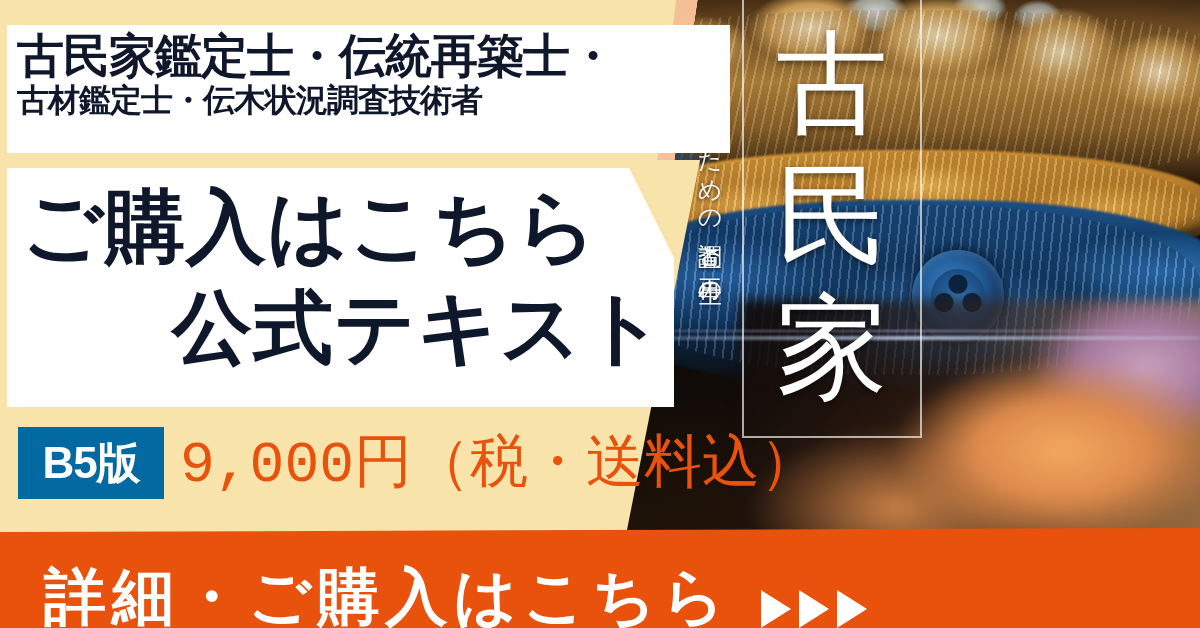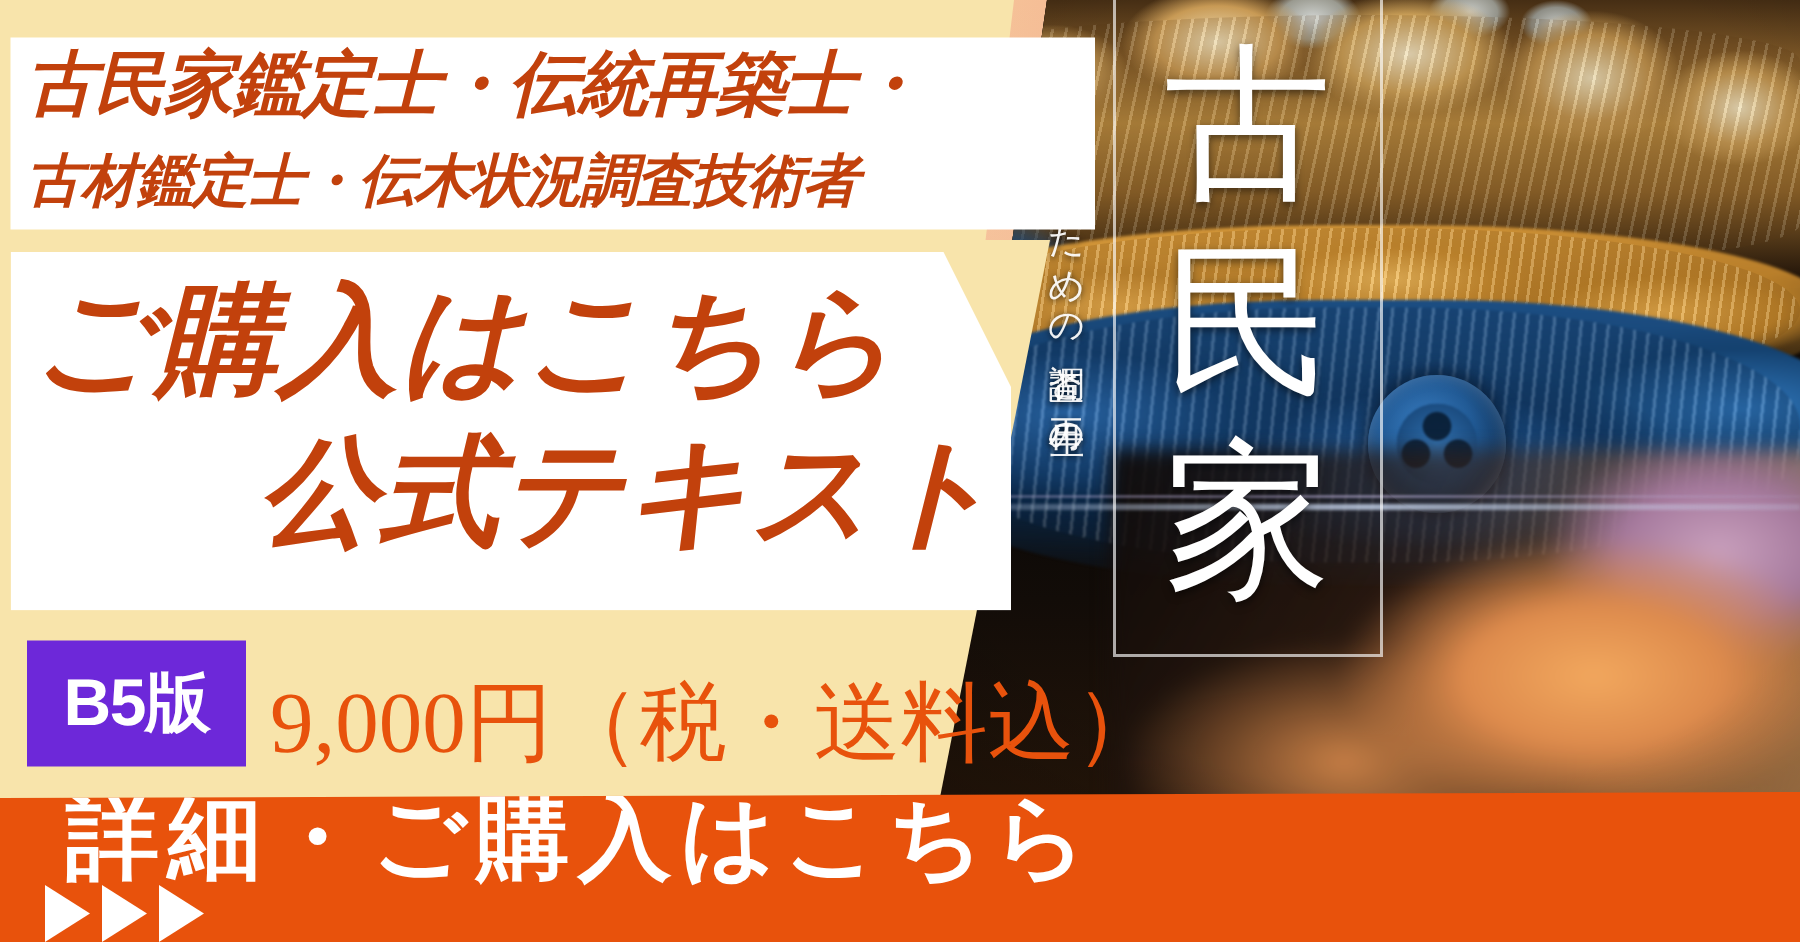--- a/index.html
+++ b/index.html
@@ -195,55 +195,55 @@
     clip-path:polygon(0 0, 700px 0, 625px 380px, 0 380px);
   }
 
   
   .panel{position:absolute;background:#ffffff;}
   .panel-top{ left:7px;  top:25px;  width:723px; height:128px; }
   .panel-mid{ left:7px;  top:168px; width:667px; height:239px;
               clip-path:polygon(0 0, 622px 0, 667px 90px, 667px 239px, 0 239px); }
 
   
-  .orange{color:#c2410c;font-style:italic;}
+  .orange{color:#0f172a;}
   .ln{
     font-family:"Liberation Sans","DejaVu Sans",sans-serif;
     font-weight:700;
     white-space:nowrap;
   }
   .hdr1{ position:absolute;left:17px;top:32px;  font-size:47px;letter-spacing:-1px;line-height:1.0; }
-  .hdr2{ position:absolute;left:17px;top:102px;  font-size:38px;letter-spacing:-1px;line-height:1.0; }
+  .hdr2{ position:absolute;left:17px;top:84px;  font-size:32px;letter-spacing:-1px;line-height:1.0; }
 
   .big1{ position:absolute;left:22px;top:187px; font-size:80px;letter-spacing:1px;line-height:1.0; }
   .big2{ position:absolute;left:172px;top:288px;font-size:80px;letter-spacing:1px;line-height:1.0;text-align:right; }
 
   
   .badge{
-    position:absolute;left:18px;top:427px;width:146px;height:84px;
-    background:#6d28d9;
+    position:absolute;left:18px;top:427px;width:146px;height:72px;
+    background:#0369a1;
     display:flex;align-items:center;justify-content:center;
   }
   .badge span{
     font-family:"Liberation Sans","DejaVu Sans",sans-serif;
     font-weight:700;font-size:44px;color:#ffffff;letter-spacing:-1px;line-height:1;
   }
   .price{
-    position:absolute;left:180px;top:447px;
-    font-family:Liberation Serif, serif;
+    position:absolute;left:180px;top:431px;
+    font-family:Liberation Mono, monospace;
     font-weight:500;font-size:58px;color:#e8520c;letter-spacing:0px;
     white-space:nowrap;line-height:1.2;
   }
 
   
   .cta{
     position:absolute;left:0;bottom:0;width:1200px;height:100px;
     background:#e8520c;
     clip-path:polygon(0 4px, 1200px 0, 1200px 100px, 0 100px);
-    display:flex;align-items:flex-start;flex-direction:column;
+    display:flex;align-items:flex-end;
   }
   .cta-text{
     font-family:"Liberation Sans","DejaVu Sans",sans-serif;
     font-weight:700;font-size:62px;color:#ffffff;
     letter-spacing:6px;white-space:nowrap;
     margin-left:44px;line-height:1;
   }
   .cta-arrows{
     display:flex;align-items:center;gap:8px;margin-left:30px;
   }

